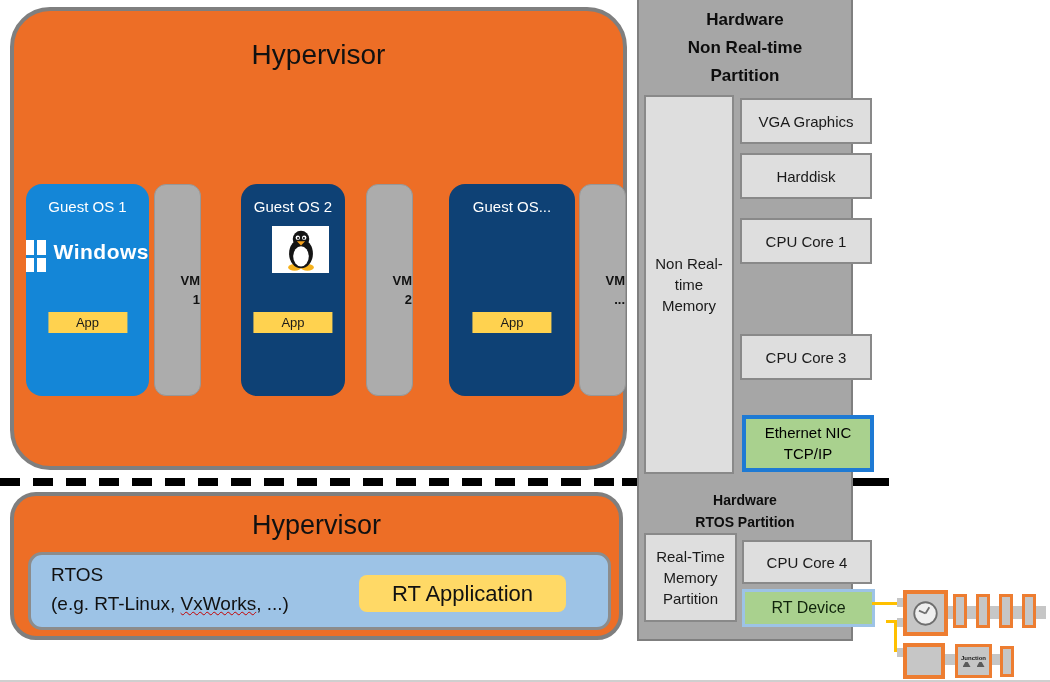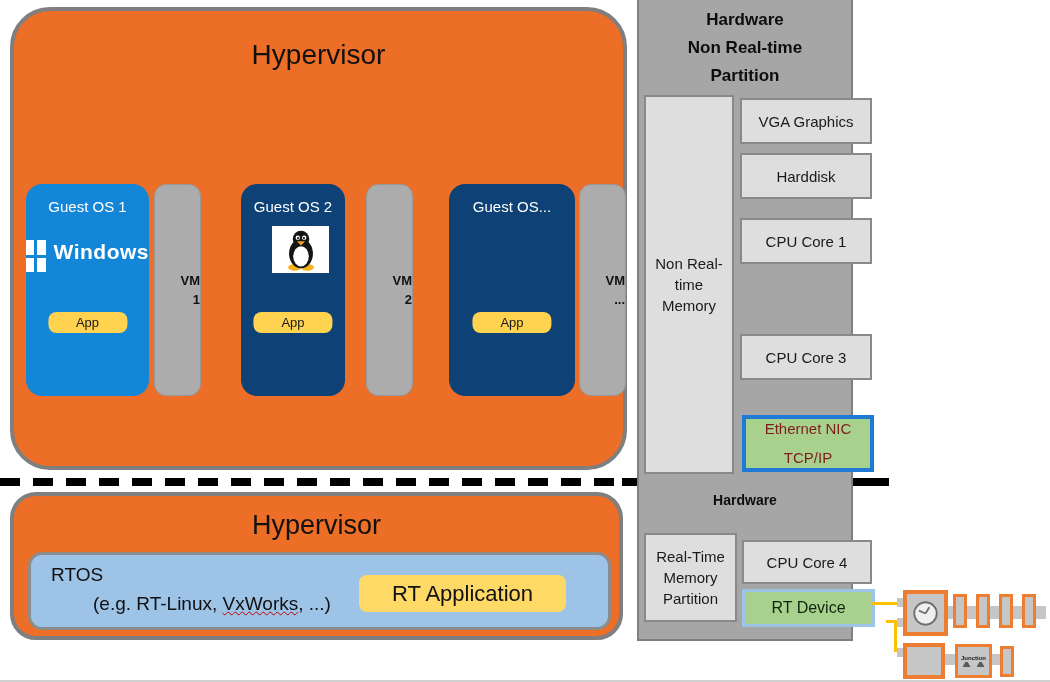--- a/index.html
+++ b/index.html
@@ -30,21 +30,21 @@
     background:#ACACAC; border:1px solid #979797; border-radius:12px;
     display:flex; flex-direction:column; align-items:flex-end; justify-content:center;
     font-size:13px; font-weight:bold; color:#111; line-height:1.5;
   }
   .vm-1 { left:140px; }
   .vm-2 { left:352px; }
   .vm-3 { left:565px; }
   .app-badge {
     position:absolute; left:50%; transform:translateX(-50%); top:128px;
     background:#FFD24F; color:#1a1a1a; font-size:13px;
-    padding:3px 28px; border-radius:8px;
+    padding:3px 28px; border-radius:0;
   }
   
   .win-row {
     position:absolute; left:0; right:0; top:56px; display:flex;
     align-items:flex-start; justify-content:center; gap:8px;
   }
   .win-logo { width:32px; height:32px; display:grid; grid-template-columns:1fr 1fr; grid-template-rows:1fr 1fr; gap:3px; }
   .win-logo span { background:#fff; }
   .win-text { font-size:21px; font-weight:600; color:#fff; letter-spacing:0.5px; }
   
@@ -73,22 +73,22 @@
   .mem-nrt { left:5px; top:95px; width:90px; height:379px; }
   .dev { left:101px; width:132px; height:46px; }
   .dev-0 { top:98px; }
   .dev-1 { top:153px; }
   .dev-2 { top:218px; }
   .dev-3 { top:276px; }
   .dev-4 { top:334px; }
   .eth-box {
     position:absolute; left:103px; top:415px; width:132px; height:57px;
     background:#A9D18E; border:4px solid #1E7AD4;
-    display:flex; flex-direction:column; align-items:center; justify-content:space-between;
-    font-size:15px; color:#7f1d1d; line-height:1.35; text-align:center;
+    display:flex; flex-direction:column; align-items:center; justify-content:center;
+    font-size:15px; color:#000000; line-height:1.35; text-align:center;
   }
   .rtos-hw-title { position:absolute; left:0; right:0; top:490px; text-align:center;
     font-size:14px; font-weight:bold; color:#0d0d0d; line-height:1.55; }
   .mem-rt { left:5px; top:533px; width:93px; height:89px; }
   .cpu4 { left:103px; top:540px; width:130px; height:44px; }
   .rt-dev {
     position:absolute; left:103px; top:589px; width:133px; height:38px;
     background:#A9D18E; border:3px solid #9DC3E6;
     display:flex; align-items:center; justify-content:center;
     font-size:16px; color:#10240c;
@@ -97,21 +97,21 @@
   .hyp-bot {
     position:absolute; left:10px; top:492px; width:613px; height:148px;
     background:#ED6E26; border:4px solid #7F7F7F; border-radius:26px;
   }
   .hyp-bot-title { position:absolute; left:0; right:0; top:14px; text-align:center; font-size:27px; color:#111; }
   .rtos-box {
     position:absolute; left:14px; top:56px; width:583px; height:78px;
     background:#9DC3E6; border:3px solid #8c8c8c; border-radius:14px; color:#111;
   }
   .rtos-line1 { position:absolute; left:20px; top:9px; font-size:19px; }
-  .rtos-line2 { position:absolute; left:20px; top:38px; font-size:19px;margin-left:42px; }
+  .rtos-line2 { position:absolute; left:20px; top:38px; font-size:19px; }
   .squiggle { text-decoration:underline; text-decoration-style:wavy; text-decoration-color:#c40000; text-decoration-thickness:1px; }
   .rt-app {
     position:absolute; left:328px; top:20px; width:207px; height:37px;
     background:#FFD966; border-radius:8px;
     display:flex; align-items:center; justify-content:center;
     font-size:22px; color:#111;
   }
   
   .wire { position:absolute; background:#FFC000; }
   .wire-a  { left:872px; top:602px; width:33px; height:3px; }
@@ -221,20 +221,21 @@
     <div class="gray-box dev dev-2">CPU Core 1</div>
     <div class="gray-box dev dev-4">CPU Core 3</div>
 
     <div class="eth-box">
       <div>Ethernet NIC</div>
       <div>TCP/IP</div>
     </div>
 
     <div class="rtos-hw-title">
       <div>Hardware</div>
+      <div>RTOS Partition</div>
     </div>
 
     <div class="gray-box mem-rt">
       <div>
         <div>Real-Time</div>
         <div>Memory</div>
         <div>Partition</div>
       </div>
     </div>
     <div class="gray-box cpu4">CPU Core 4</div>

